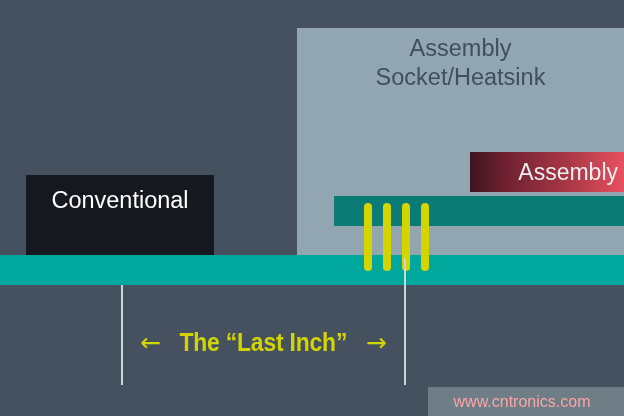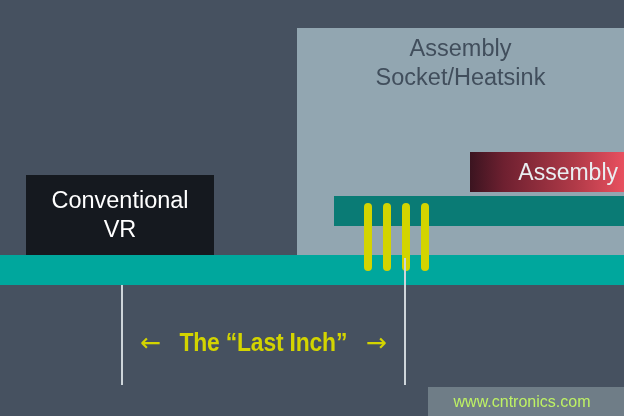--- a/index.html
+++ b/index.html
@@ -142,21 +142,21 @@
     background: #6f7d87;
   }
   .watermark-text {
     position: absolute;
     left: 428px;
     top: 392px;
     width: 188px;
     text-align: center;
     font-size: 16px;
     line-height: 20px;
-    color: #bef264;
+    color: #fca5a5;
     font-family: "Liberation Sans", sans-serif;
   }
 </style>
 </head>
 <body>
 
 <div id="stage">
 
   <div class="bg-plate"></div>
 
@@ -172,21 +172,20 @@
   <div class="substrate"></div>
 
   <div class="pin" style="left:364px; top:203px;"></div>
   <div class="pin" style="left:383px; top:203px;"></div>
   <div class="pin" style="left:402px; top:203px;"></div>
   <div class="pin" style="left:421px; top:203px;"></div>
 
   <div style="position:absolute; left:26px; top:175px; width:188px; height:80px; background:#15191f;"></div>
   <div style="position:absolute; left:26px; top:186px; width:188px; text-align:center; font-size:23.5px; line-height:29px; color:#ffffff; font-family:'Liberation Sans', sans-serif;">
     <div>Conventional</div>
-    <div>VR</div>
   </div>
 
   <div class="motherboard"></div>
 
   <div class="pin" style="left:364px; top:240px; height:31px;"></div>
   <div class="pin" style="left:383px; top:240px; height:31px;"></div>
   <div class="pin" style="left:402px; top:240px; height:31px;"></div>
   <div class="pin" style="left:421px; top:240px; height:31px;"></div>
 
   <div class="guide-line" style="left:121px; top:285px; height:100px;"></div>

